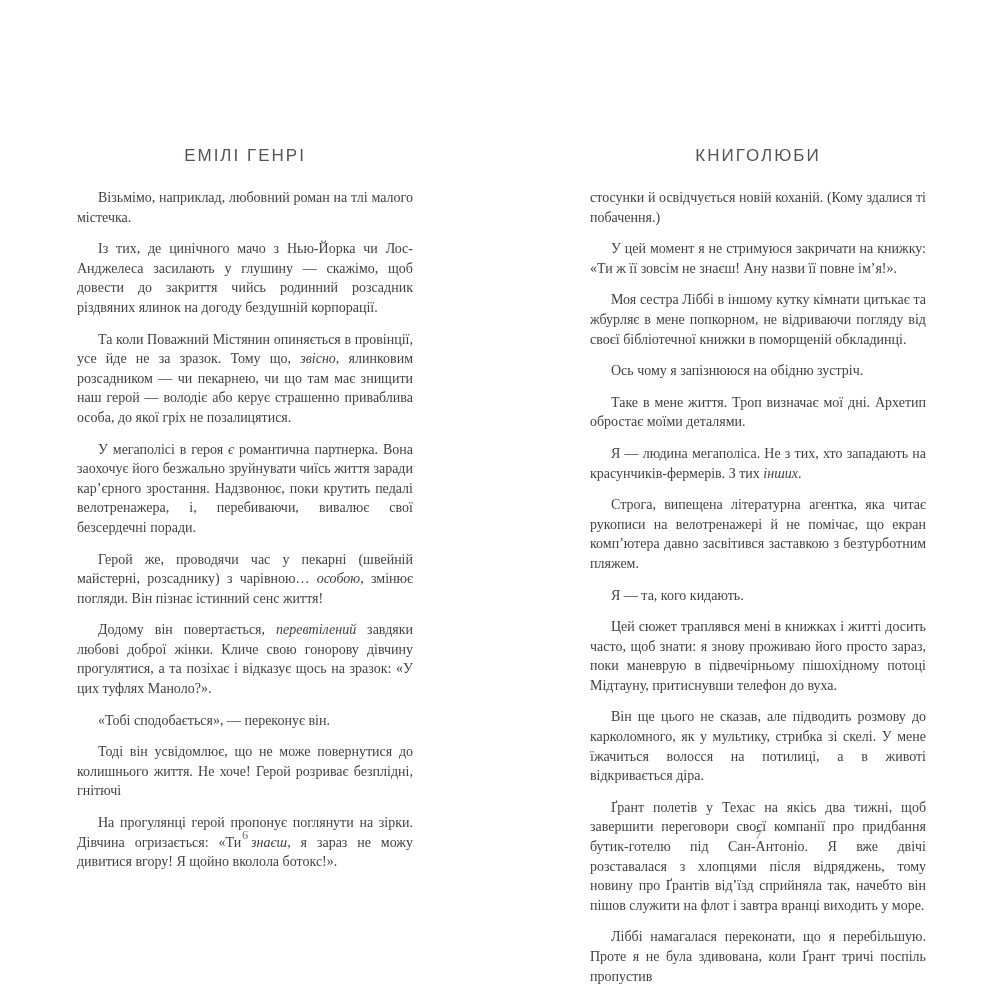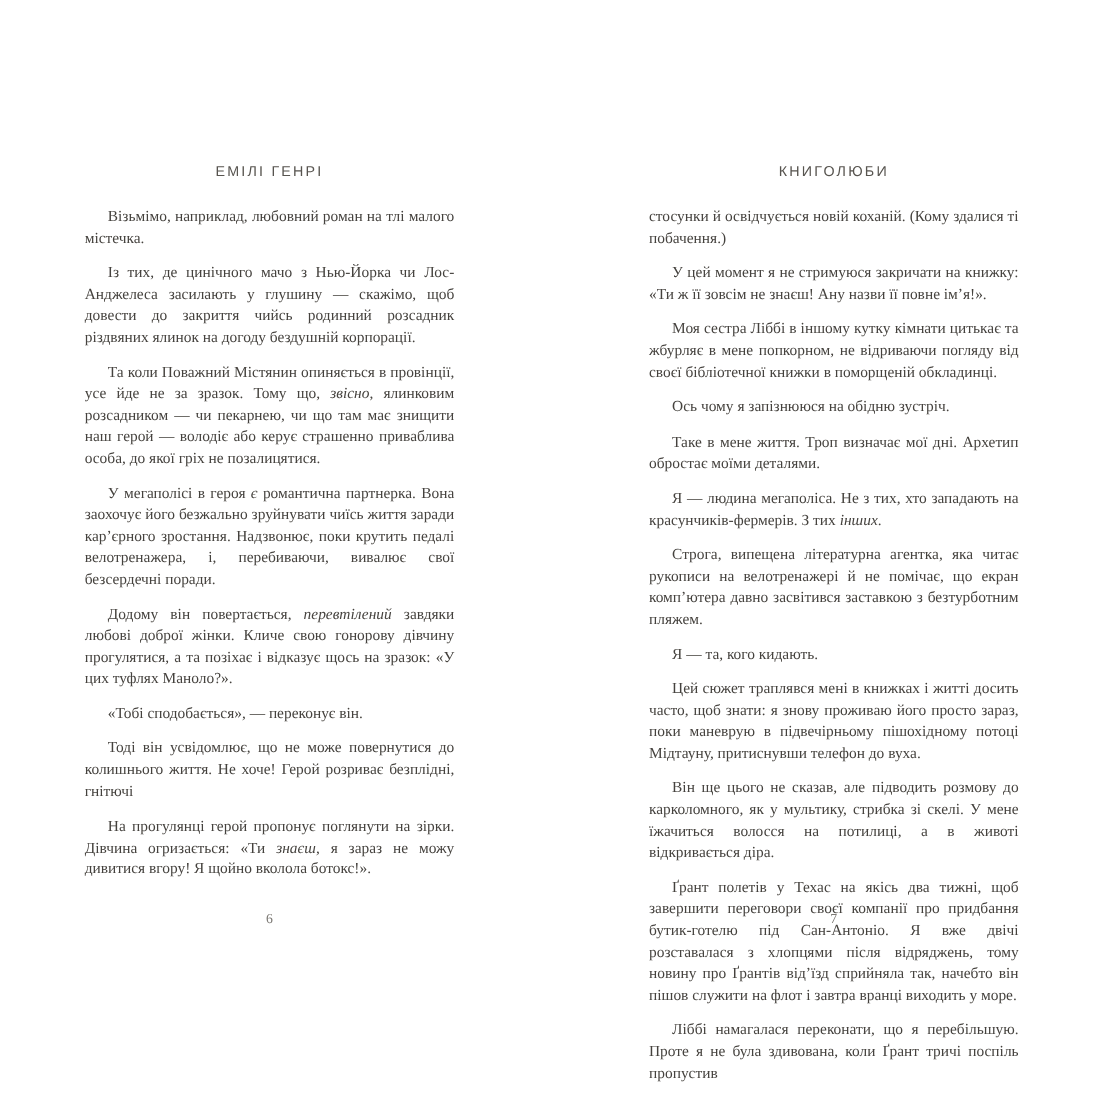--- a/index.html
+++ b/index.html
@@ -19,21 +19,21 @@
   .page {
     position: absolute;
     top: 149px;
     width: 360px;
     height: 720px;
   }
   .page-left  { left: 65px; }
   .page-right { left: 578px; }
   .running-header {
     font-family: "Liberation Sans", sans-serif;
-    font-size: 13px;
+    font-size: 17px;
     letter-spacing: 2px;
     color: var(--header-color, #57544f);
     text-align: center;
     height: 14px;
     line-height: 14px;
   }
   .page-body {
     margin-top: 25px;
     font-family: "Liberation Serif", "DejaVu Serif", serif;
     font-size: 14px;
@@ -68,20 +68,21 @@
 
 <div class="spread">
 
   <div class="page page-left">
     <div class="running-header">ЕМІЛІ ГЕНРІ</div>
     <div class="page-body">
         <p><span>Візьмімо, наприклад, любовний роман на тлі малого містечка.</span></p>
         <p><span>Із тих, де цинічного мачо з Нью-Йорка чи Лос-Анджелеса засилають у глушину — скажімо, щоб довести до закриття чийсь родинний розсадник різдвяних ялинок на догоду бездушній корпорації.</span></p>
         <p><span>Та коли Поважний Містянин опиняється в провінції, усе йде не за зразок. Тому що, </span><em>звісно</em><span>, ялинковим розсадником — чи пекарнею, чи що там має знищити наш герой — володіє або керує страшенно приваблива особа, до якої гріх не позалицятися.</span></p>
         <p><span>У мегаполісі в героя </span><em>є</em><span> романтична партнерка. Вона заохочує його безжально зруйнувати чиїсь життя заради кар’єрного зростання. Надзвонює, поки крутить педалі велотренажера, і, перебиваючи, вивалює свої безсердечні поради.</span></p>
+        <p><span>Герой же, проводячи час у пекарні (швейній майстерні, розсаднику) з чарівною… </span><em>особою</em><span>, змінює погляди. Він пізнає істинний сенс життя!</span></p>
         <p><span>Додому він повертається, </span><em>перевтілений</em><span> завдяки любові доброї жінки. Кличе свою гонорову дівчину прогулятися, а та позіхає і відказує щось на зразок: «У цих туфлях Маноло?».</span></p>
         <p><span>«Тобі сподобається», — переконує він.</span></p>
         <p><span>Тоді він усвідомлює, що не може повернутися до колишнього життя. Не хоче! Герой розриває безплідні, гнітючі</span></p>
         <p><span>На прогулянці герой пропонує поглянути на зірки. Дівчина огризається: «Ти </span><em>знаєш</em><span>, я зараз не можу дивитися вгору! Я щойно вколола ботокс!».</span></p>
       </div>
     <div class="page-number">6</div>
   </div>
 
   <div class="page page-right">
     <div class="running-header">КНИГОЛЮБИ</div>

